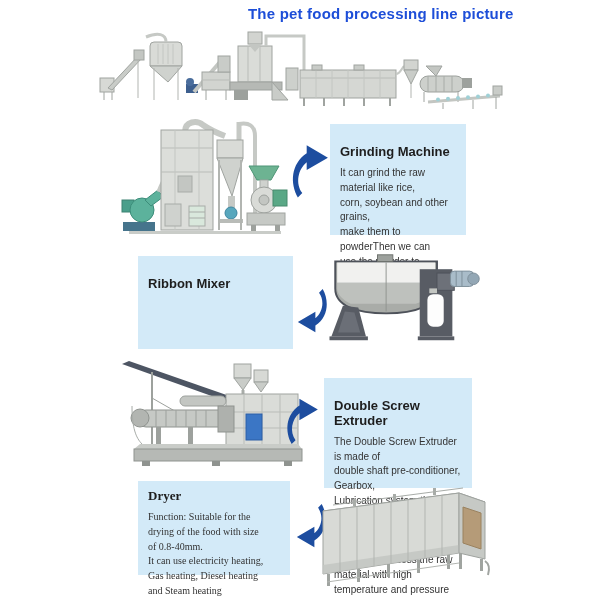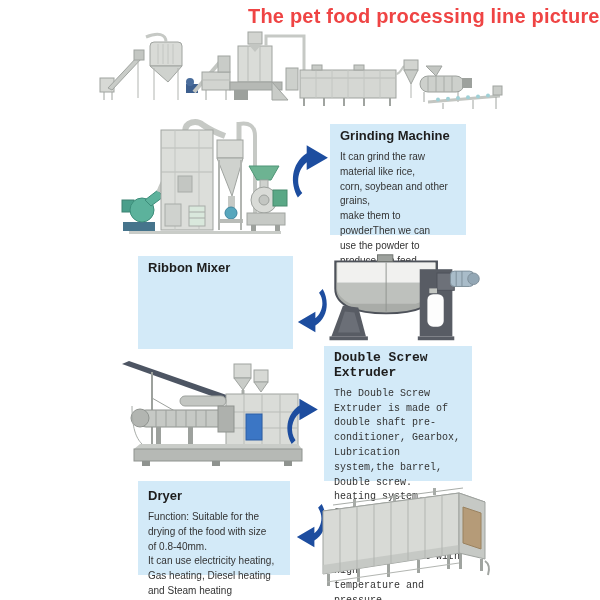--- a/index.html
+++ b/index.html
@@ -1,36 +1,36 @@
 <!DOCTYPE html>
 <html><head>
 <meta charset="utf-8">
 <style>
   html,body{margin:0;padding:0;background:#fff;}
   .page{position:relative;width:600px;height:600px;background:#ffffff;overflow:hidden;
         font-family:"Liberation Sans",sans-serif;}
-  .title{position:absolute;left:248px;top:5px;margin:0;font-size:20px;font-weight:bold;
-         color:#ef4444;letter-spacing:.2px;white-space:nowrap;}
+  .title{position:absolute;left:248px;top:5px;margin:0;font-size:15px;font-weight:bold;
+         color:#1d4ed8;letter-spacing:.2px;white-space:nowrap;}
   .overview{position:absolute;left:98px;top:26px;width:405px;height:85px;}
   .machine{position:absolute;}
   .machine svg,.overview svg,.arrow svg{width:100%;height:100%;display:block;}
   .m1{left:115px;top:116px;width:175px;height:128px;}
   .m2{left:320px;top:250px;width:162px;height:96px;}
   .m3{left:122px;top:358px;width:195px;height:112px;}
   .m4{left:313px;top:477px;width:192px;height:115px;}
   .arrow{position:absolute;}
   .a1{left:289px;top:142px;width:46px;height:58px;}
   .a2{left:292px;top:284px;width:38px;height:54px;transform:rotate(180deg);}
   .a3{left:284px;top:394px;width:40px;height:54px;}
   .a4{left:291px;top:498px;width:38px;height:56px;transform:rotate(180deg);}
-  .panel{position:absolute;background:#d3eaf8;box-sizing:border-box;padding:5px 10px;}
+  .panel{position:absolute;background:#d3eaf8;box-sizing:border-box;padding:21px 10px;}
   .p1{left:330px;top:124px;width:136px;height:111px;}
   .p2{left:138px;top:256px;width:155px;height:93px;}
-  .p3{left:324px;top:346px;width:148px;height:135px;font-family:Liberation Mono, monospace;}
-  .p4{left:138px;top:481px;width:152px;height:94px;padding-top:8px;}
+  .p3{left:324px;top:378px;width:148px;height:110px;}
+  .p4{left:138px;top:481px;width:152px;height:94px;padding-top:8px;font-family:Liberation Serif, serif;}
   .ph{font-size:13px;font-weight:bold;color:#1d1d1d;line-height:1.15;margin:0 0 6px 0;}
   .pb{font-size:10px;color:#333333;line-height:1.48;white-space:pre-line;}
 </style>
 </head>
 <body>
 
 <div class="page">
 
   <h1 class="title">The pet food processing line picture</h1>
 

